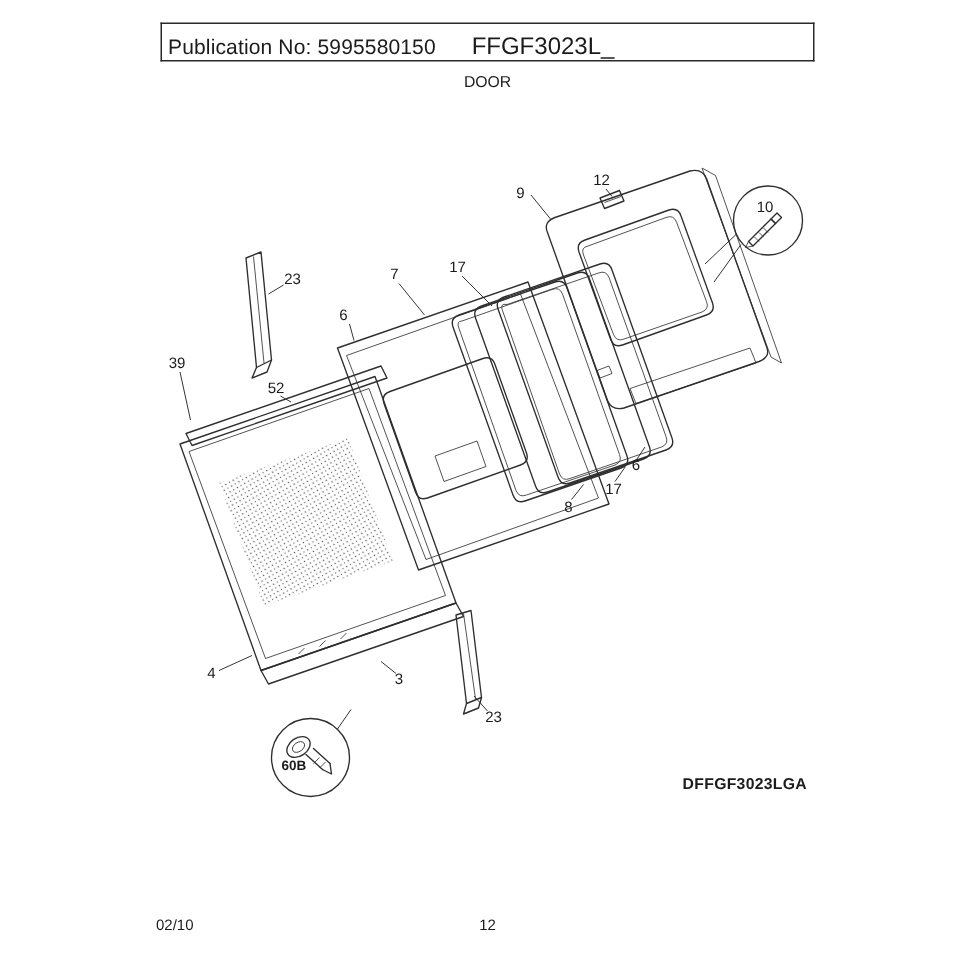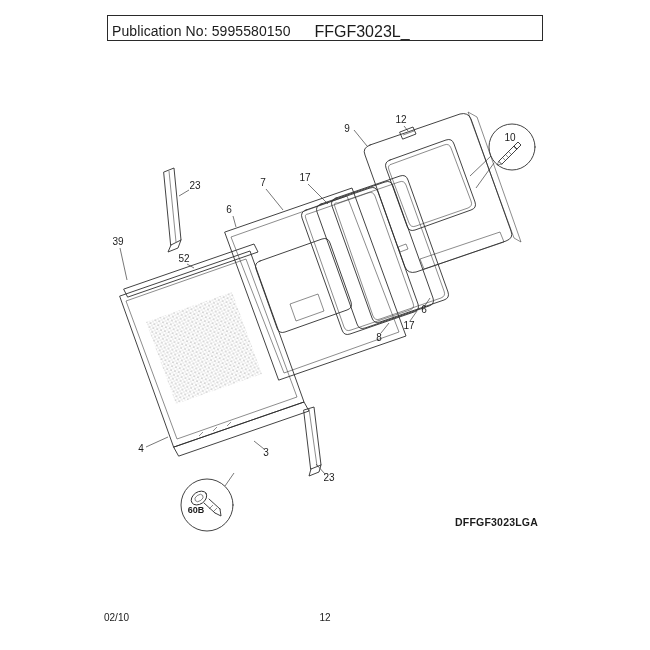--- a/index.html
+++ b/index.html
@@ -159,15 +159,16 @@
       <text class="callout" x="266" y="456">3</text>
       <text class="callout" x="329" y="481">23</text>
       <text class="callout-bold" x="196" y="513">60B</text>
     </g>
 
     <text class="code" x="538" y="526">DFFGF3023LGA</text>
   </svg>
 
   <div class="hdr-pub">Publication No: 5995580150</div>
   <div class="hdr-model">FFGF3023L_</div>
+  <div class="hdr-section">DOOR</div>
   <div class="ftr-date">02/10</div>
   <div class="ftr-page">12</div>
 </div>
 
 </body></html>

